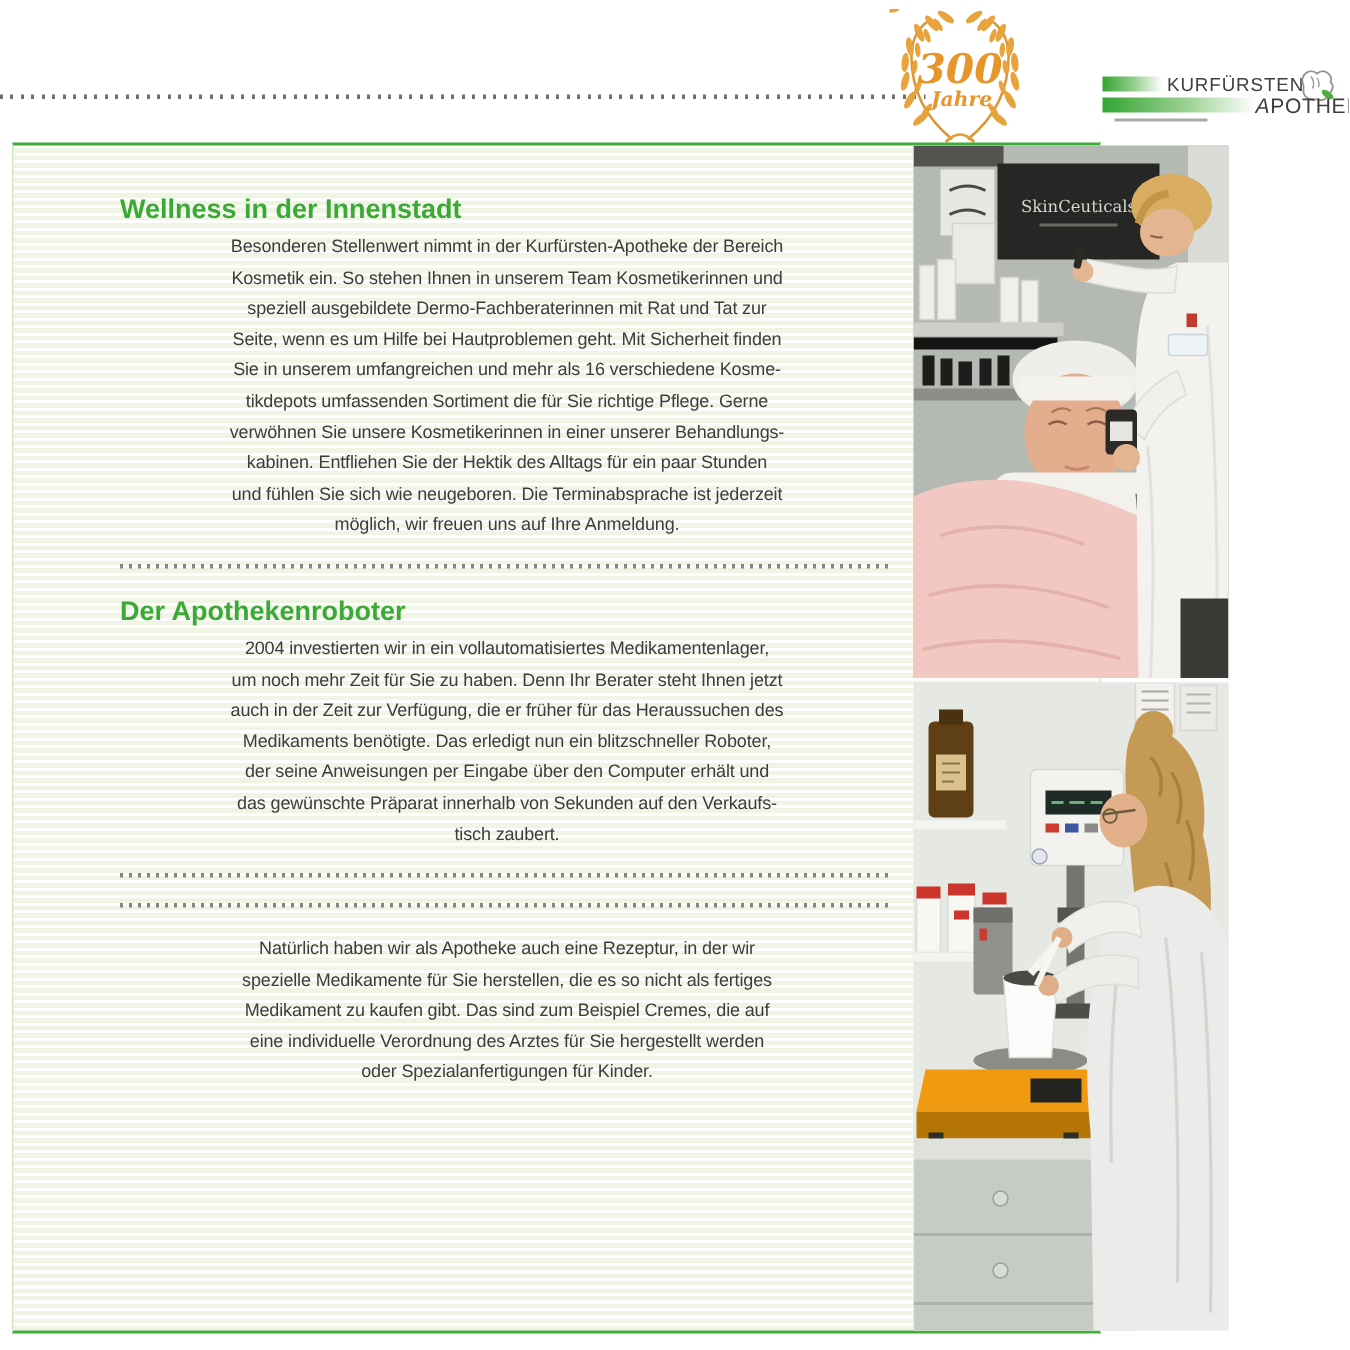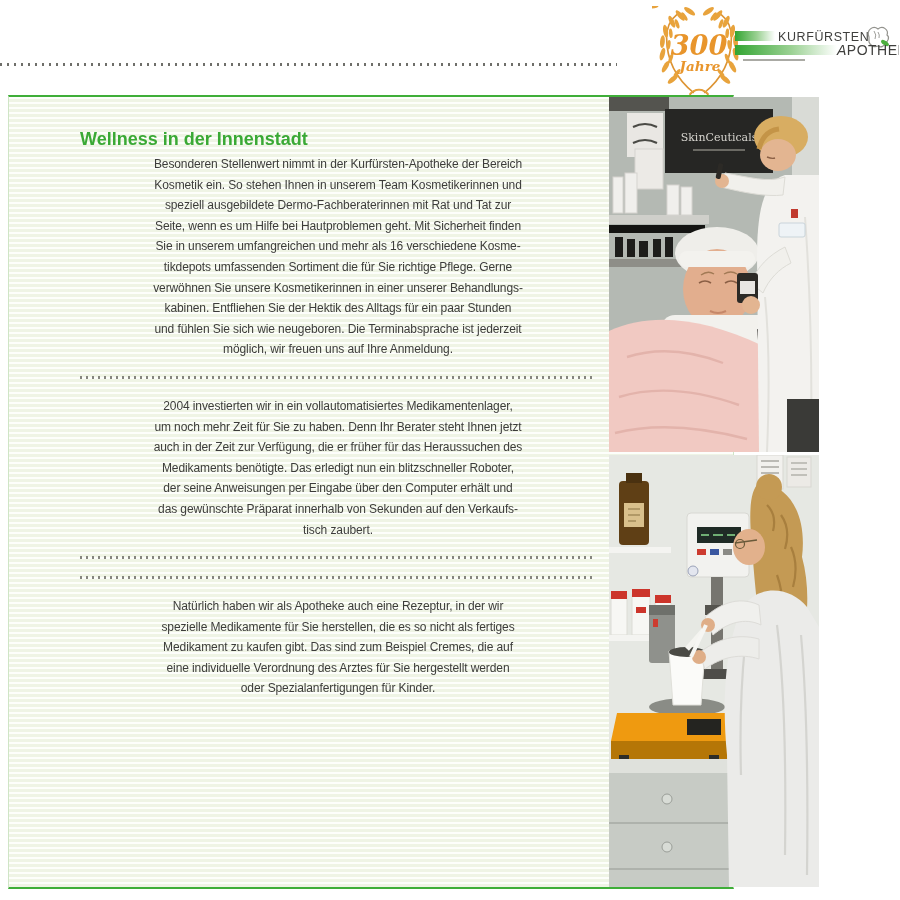--- a/index.html
+++ b/index.html
@@ -5,22 +5,22 @@
   html,body{margin:0;padding:0;}
   body{
     width:900px;height:900px;position:relative;background:#ffffff;
     font-family:"Liberation Sans",sans-serif;overflow:hidden;
   }
   
   .top-dots{
     position:absolute;left:0;top:63px;width:617px;height:3px;
     background:repeating-linear-gradient(to right,#6f6f6a 0 2px,transparent 2px 7px);
   }
-  .badge{position:absolute;left:652px;top:6px;width:94px;height:90px;}
-  .logo{position:absolute;left:733px;top:22px;width:166px;height:56px;}
+  .badge{position:absolute;left:593px;top:6px;width:94px;height:90px;}
+  .logo{position:absolute;left:733px;top:42px;width:166px;height:56px;}
   
   .box{
     position:absolute;left:8px;top:95px;width:726px;height:794px;box-sizing:border-box;
     border-top:2px solid #3fae39;border-bottom:2px solid #3fae39;
     border-left:1px solid #cfe5c6;border-right:1px solid #cfe5c6;
     background:repeating-linear-gradient(180deg,#fdfefb 0 2px,#eff4e5 2px 5px);
   }
   .textcol{position:absolute;left:71px;top:31px;width:516px;}
   .section h2{
     margin:0 0 4px;font-size:18px;line-height:22px;font-weight:bold;color:#3aa935;
@@ -125,20 +125,21 @@
 Sie in unserem umfangreichen und mehr als 16 verschiedene Kosme-
 tikdepots umfassenden Sortiment die für Sie richtige Pflege. Gerne
 verwöhnen Sie unsere Kosmetikerinnen in einer unserer Behandlungs-
 kabinen. Entfliehen Sie der Hektik des Alltags für ein paar Stunden
 und fühlen Sie sich wie neugeboren. Die Terminabsprache ist jederzeit
 möglich, wir freuen uns auf Ihre Anmeldung.</p>
     </div>
     <div class="sep"></div>
 
     <div class="section">
+      <h2>Der Apothekenroboter</h2>
       <p>2004 investierten wir in ein vollautomatisiertes Medikamentenlager,
 um noch mehr Zeit für Sie zu haben. Denn Ihr Berater steht Ihnen jetzt
 auch in der Zeit zur Verfügung, die er früher für das Heraussuchen des
 Medikaments benötigte. Das erledigt nun ein blitzschneller Roboter,
 der seine Anweisungen per Eingabe über den Computer erhält und
 das gewünschte Präparat innerhalb von Sekunden auf den Verkaufs-
 tisch zaubert.</p>
     </div>
     <div class="sep"></div>
 

